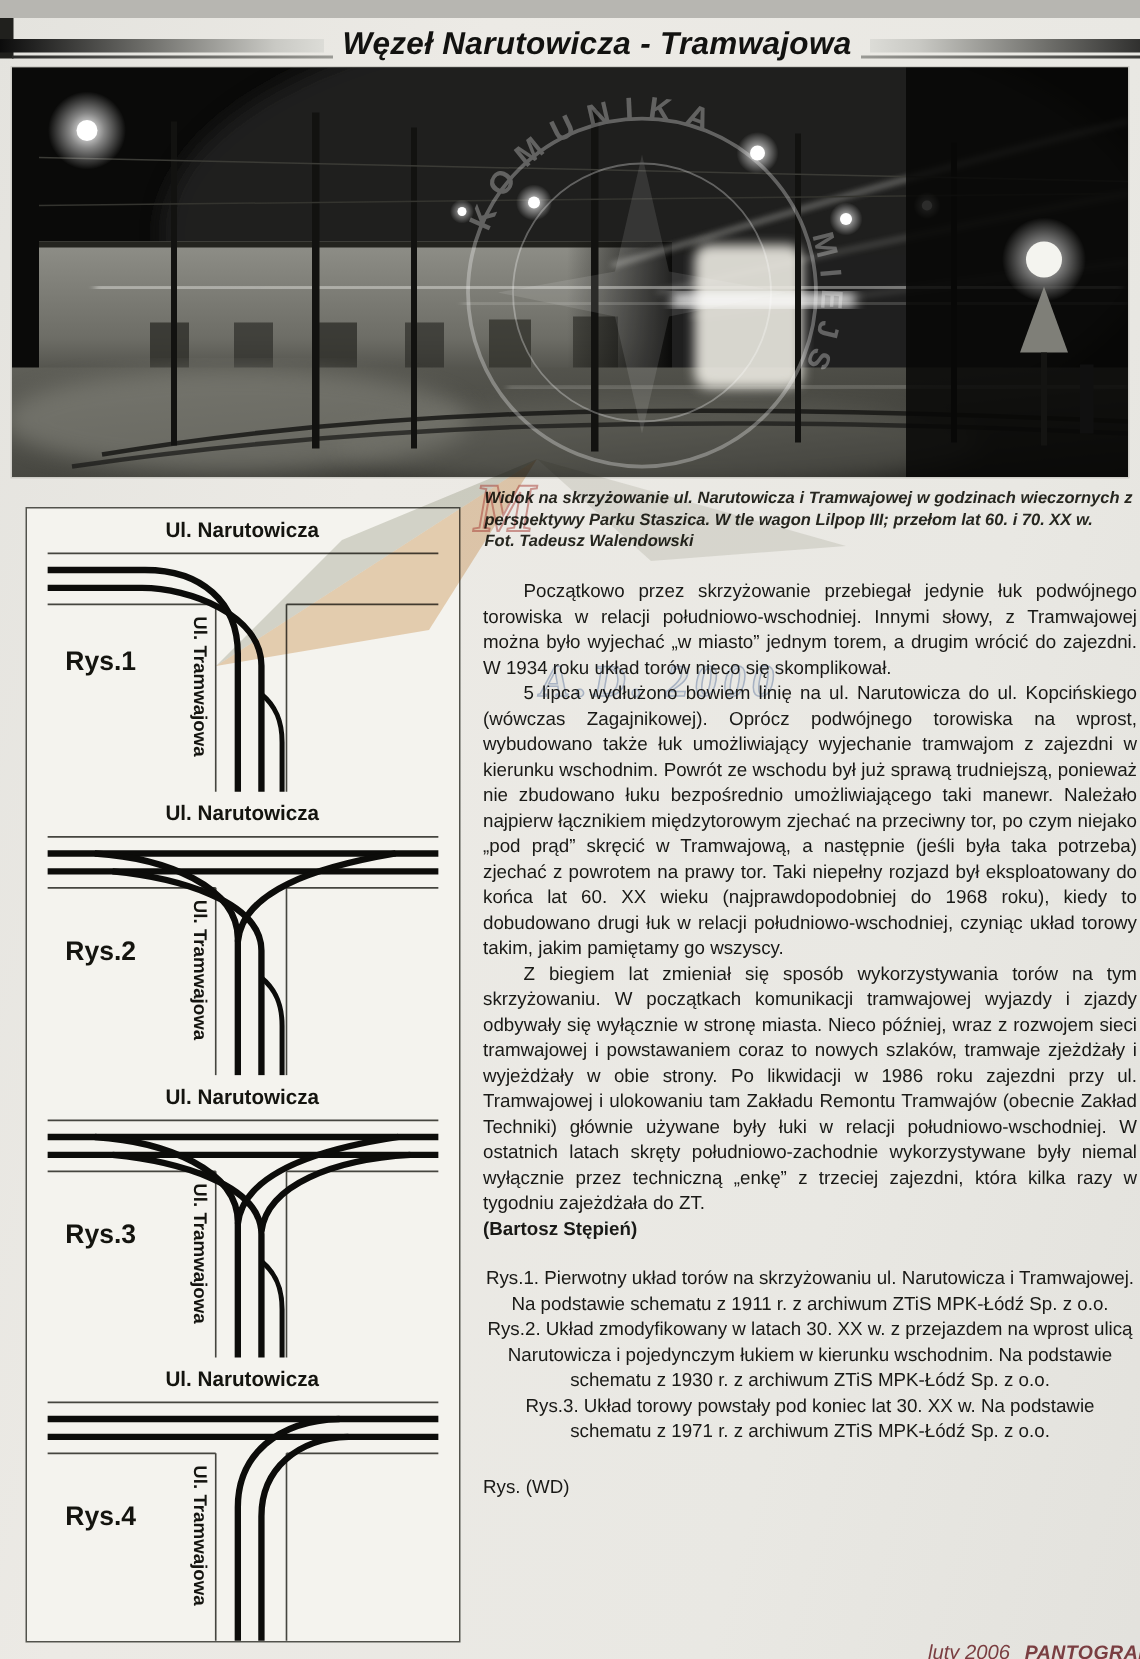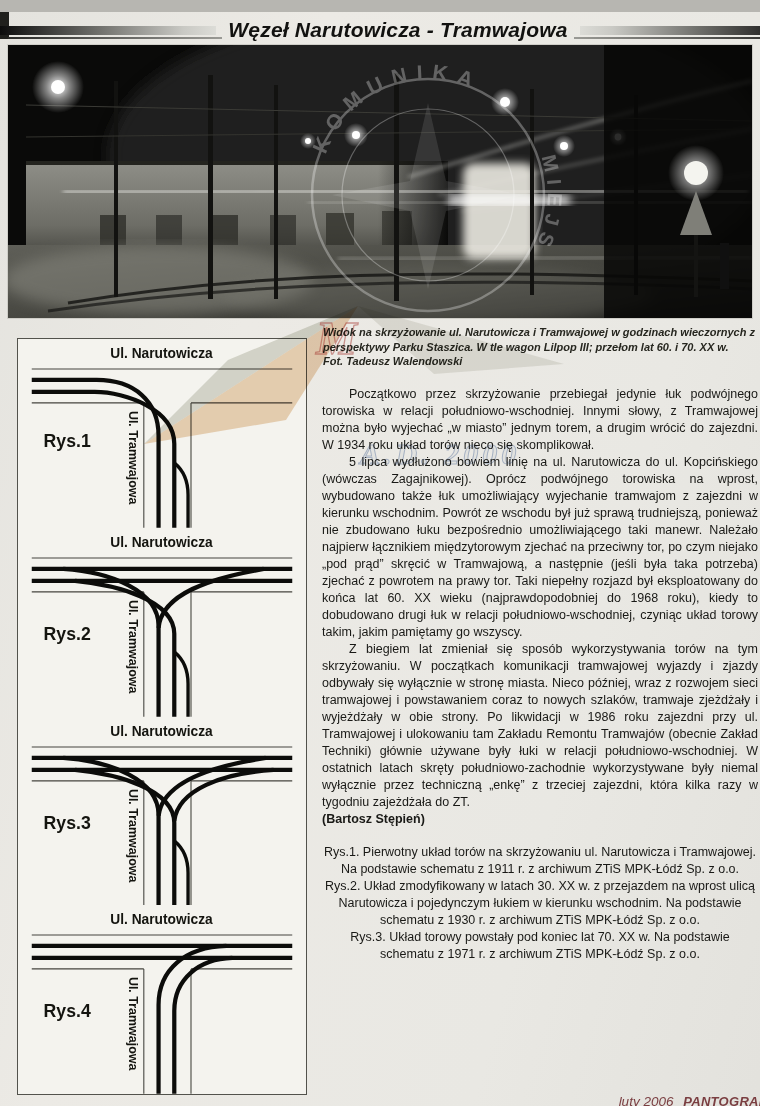--- a/index.html
+++ b/index.html
@@ -264,22 +264,25 @@
 
   <main class="col">
     <p>Początkowo przez skrzyżowanie przebiegał jedynie łuk podwójnego torowiska w relacji południowo-wschodniej. Innymi słowy, z Tramwajowej można było wyjechać „w miasto” jednym torem, a drugim wrócić do zajezdni. W 1934 roku układ torów nieco się skomplikował.</p>
     <p>5 lipca wydłużono bowiem linię na ul. Narutowicza do ul. Kopcińskiego (wówczas Zagajnikowej). Oprócz podwójnego torowiska na wprost, wybudowano także łuk umożliwiający wyjechanie tramwajom z zajezdni w kierunku wschodnim. Powrót ze wschodu był już sprawą trudniejszą, ponieważ nie zbudowano łuku bezpośrednio umożliwiającego taki manewr. Należało najpierw łącznikiem międzytorowym zjechać na przeciwny tor, po czym niejako „pod prąd” skręcić w Tramwajową, a następnie (jeśli była taka potrzeba) zjechać z powrotem na prawy tor. Taki niepełny rozjazd był eksploatowany do końca lat 60. XX wieku (najprawdopodobniej do 1968 roku), kiedy to dobudowano drugi łuk w relacji południowo-wschodniej, czyniąc układ torowy takim, jakim pamiętamy go wszyscy.</p>
     <p>Z biegiem lat zmieniał się sposób wykorzystywania torów na tym skrzyżowaniu. W początkach komunikacji tramwajowej wyjazdy i zjazdy odbywały się wyłącznie w stronę miasta. Nieco później, wraz z rozwojem sieci tramwajowej i powstawaniem coraz to nowych szlaków, tramwaje zjeżdżały i wyjeżdżały w obie strony. Po likwidacji w 1986 roku zajezdni przy ul. Tramwajowej i ulokowaniu tam Zakładu Remontu Tramwajów (obecnie Zakład Techniki) głównie używane były łuki w relacji południowo-wschodniej. W ostatnich latach skręty południowo-zachodnie wykorzystywane były niemal wyłącznie przez techniczną „enkę” z trzeciej zajezdni, która kilka razy w tygodniu zajeżdżała do ZT.</p>
     <p class="byline">(Bartosz Stępień)</p>
 
     <div class="notes">
       <p>Rys.1. Pierwotny układ torów na skrzyżowaniu ul. Narutowicza i Tramwajowej. Na podstawie schematu z 1911 r. z archiwum ZTiS MPK-Łódź Sp. z o.o.</p>
       <p>Rys.2. Układ zmodyfikowany w latach 30. XX w. z przejazdem na wprost ulicą Narutowicza i pojedynczym łukiem w kierunku wschodnim. Na podstawie schematu z 1930 r. z archiwum ZTiS MPK-Łódź Sp. z o.o.</p>
-      <p>Rys.3. Układ torowy powstały pod koniec lat 70. XX w. Na podstawie schematu z 1971 r. z archiwum ZTiS MPK-Łódź Sp. z o.o.</p>
+      <p>Rys.3. Układ torowy powstały pod koniec lat 30. XX w. Na podstawie schematu z 1971 r. z archiwum ZTiS MPK-Łódź Sp. z o.o.</p>
     </div>
 
+    <div class="rys-credit">
+      <p>Rys. (WD)</p>
+    </div>
   </main>
 
   <div class="footer">
     <span class="issue">luty 2006</span>
     <span class="brand">PANTOGRAF 15</span>
   </div>
 </div>
 
 </body></html>

